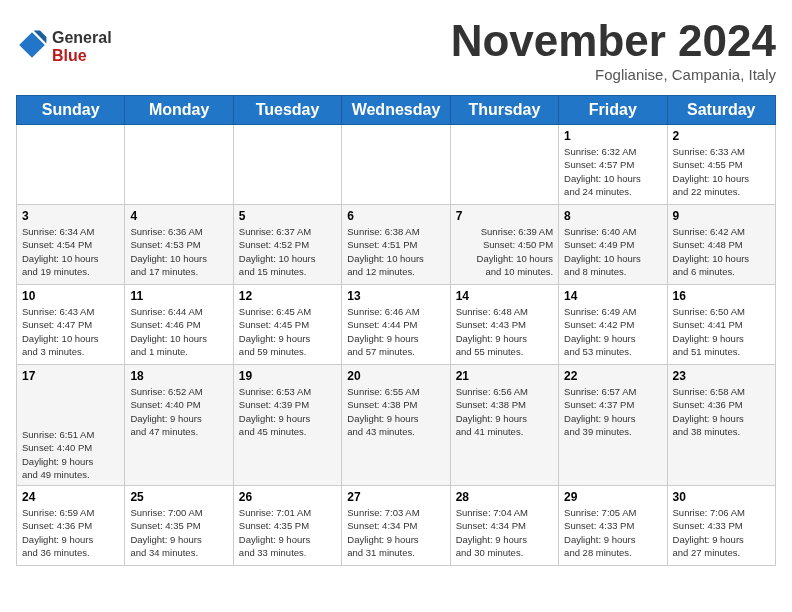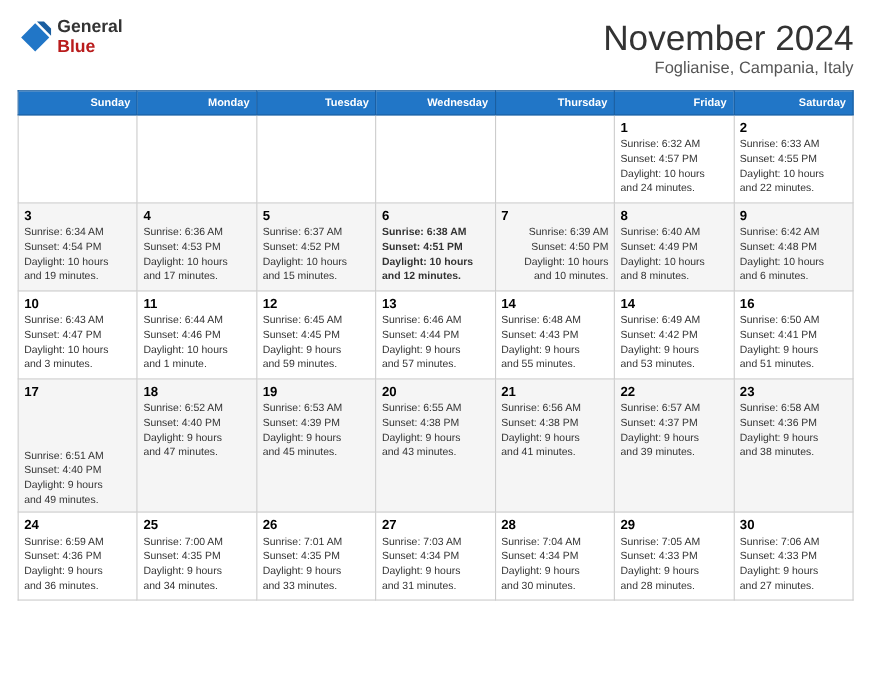--- a/index.html
+++ b/index.html
@@ -11,51 +11,52 @@
       padding: 16px;
     }
     .header-area {
       display: flex;
       justify-content: space-between;
       align-items: flex-start;
       margin-bottom: 12px;
     }
     .logo {
       display: flex;
-      align-items: center;
+      align-items: flex-start;
       gap: 4px;
+      margin-top: 13px;
     }
     .logo-icon {
       width: 32px;
       height: 32px;
     }
     .title-area {
       text-align: right;
     }
     .calendar-title {
-      font-size: 32px;
+      font-size: 44px;
       color: #333;
-      font-weight: normal;
+      font-weight: bold;
       margin-left: 37px;
     }
     .calendar-subtitle {
       font-size: 15px;
       color: #555;
     }
     .calendar-table {
       width: 100%;
       border-collapse: collapse;
       font-size: 10px;
     }
     .calendar-table thead tr th {
       background-color: #2176c7;
       color: #fff;
       padding: 5px 6px;
-      text-align: right;
-      font-size: 10px;
+      text-align: center;
+      font-size: 16px;
       font-weight: bold;
       border: 1px solid #1a5ea0;
       margin-top: 12px;
     }
     .calendar-table tbody tr td {
       border: 1px solid #ccc;
       vertical-align: top;
       padding: 4px 5px;
       width: calc(100% / 7);
       min-height: 70px;
@@ -151,21 +152,21 @@
         </td>
         <td>
           <span class="day-number">5</span>
           <div class="day-info" style="white-space: pre-line;">Sunrise: 6:37 AM
 Sunset: 4:52 PM
 Daylight: 10 hours
 and 15 minutes.</div>
         </td>
         <td>
           <span class="day-number">6</span>
-          <div class="day-info" style="white-space: pre-line; font-weight: bold;">Sunrise: 6:38 AM
+          <div class="day-info" style="white-space: pre-line;">Sunrise: 6:38 AM
 Sunset: 4:51 PM
 Daylight: 10 hours
 and 12 minutes.</div>
         </td>
         <td>
           <span class="day-number">7</span>
           <div class="day-info" style="white-space: pre-line; text-align: right;">Sunrise: 6:39 AM
 Sunset: 4:50 PM
 Daylight: 10 hours
 and 10 minutes.</div>

